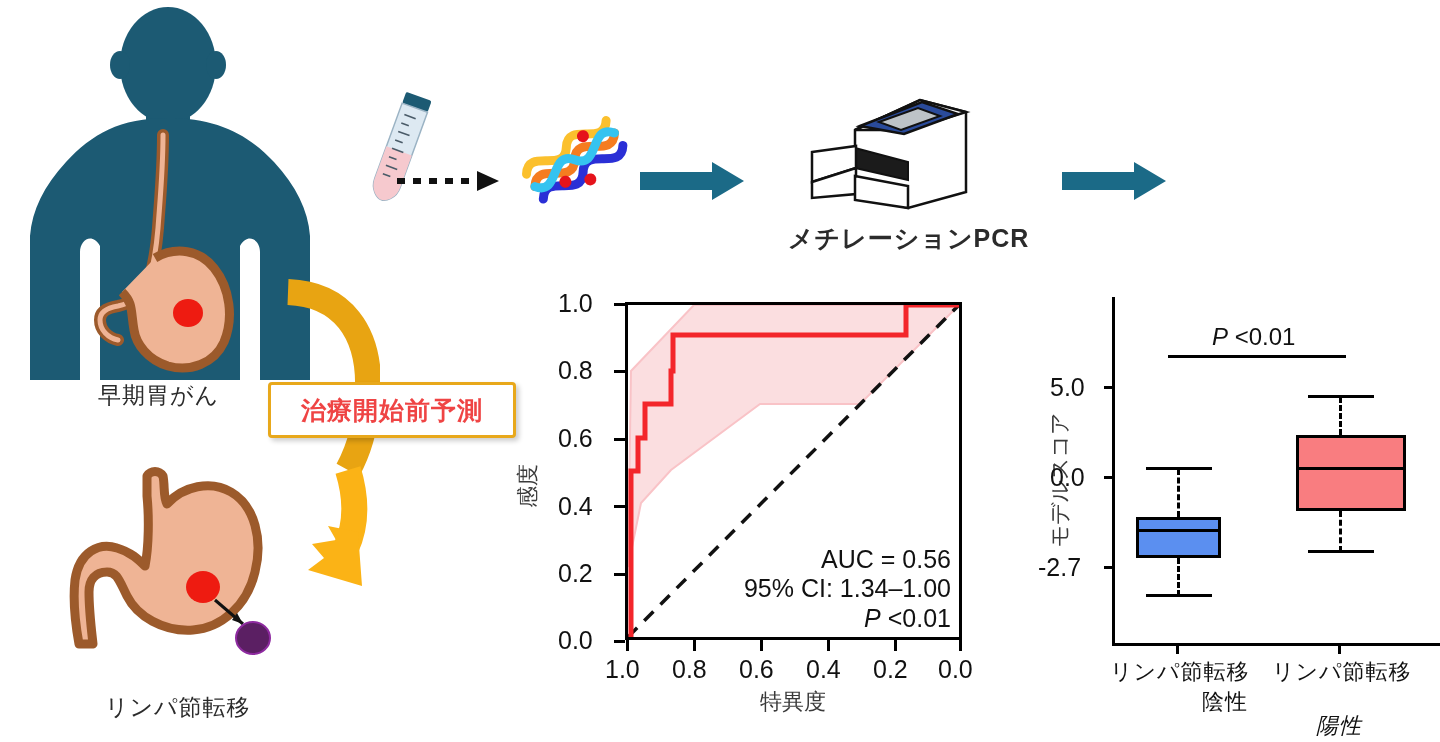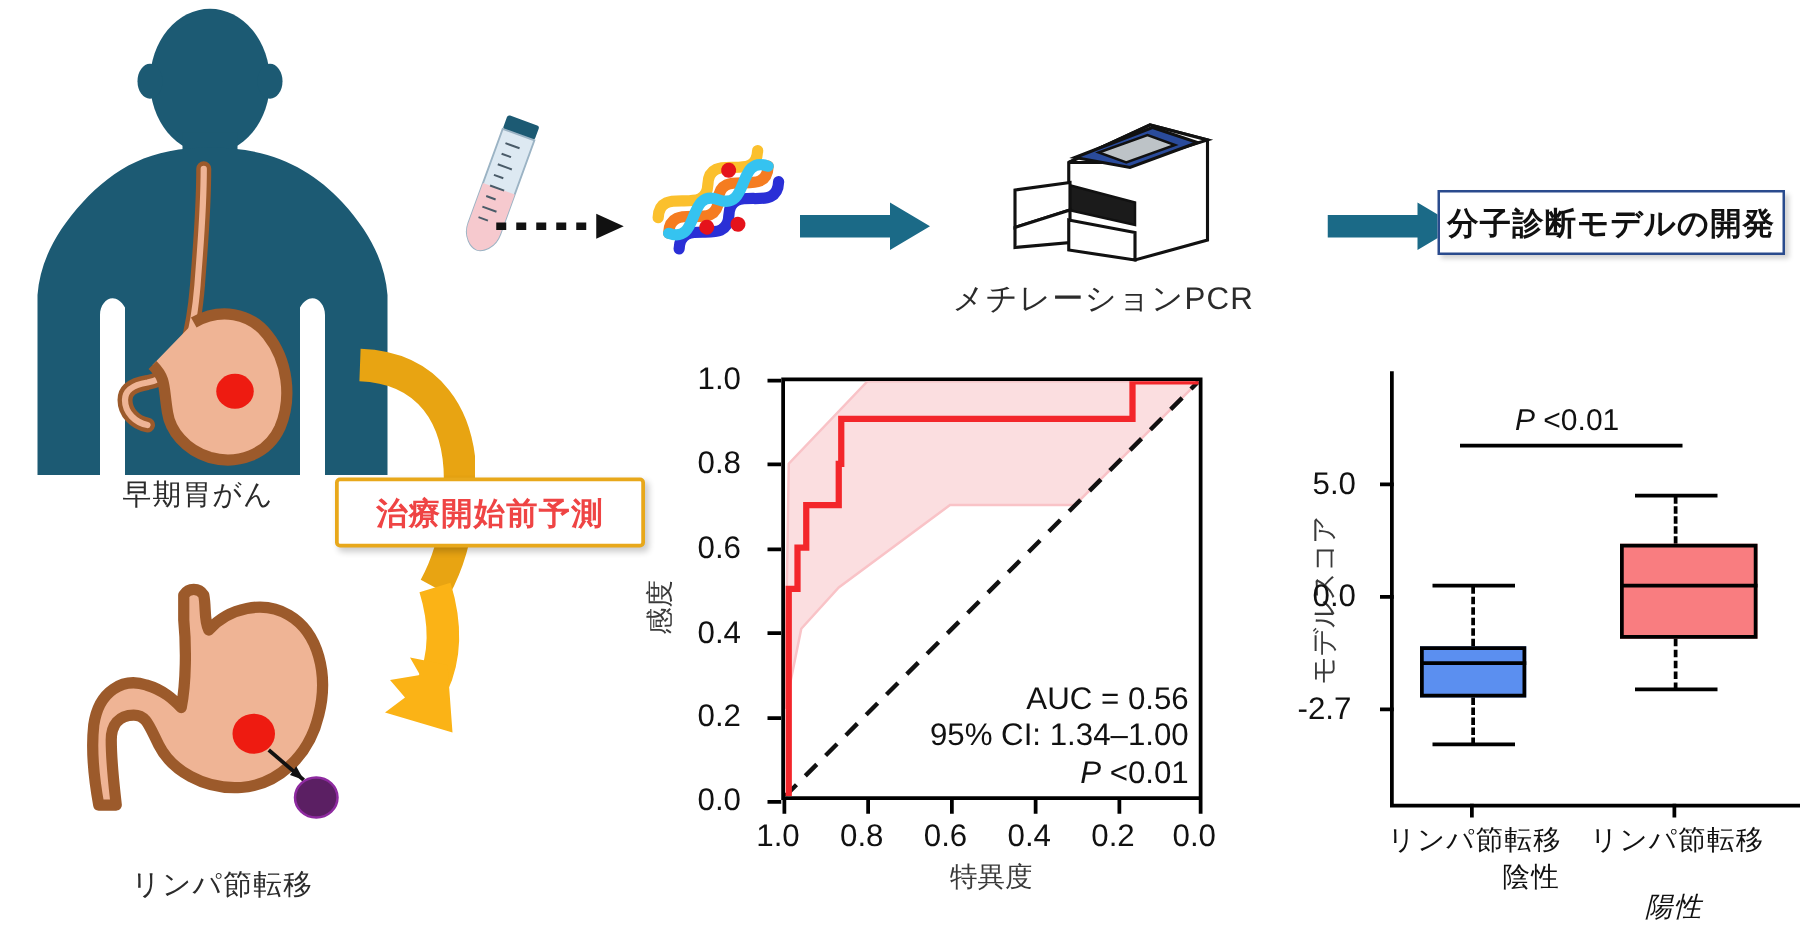--- a/index.html
+++ b/index.html
@@ -183,29 +183,26 @@
   <svg class="abs" style="left:800px;top:90px;" width="190" height="130" viewBox="0 0 190 130">
     <polygon points="55,40 120,10 166,22 166,102 108,118 55,104" fill="#FFFFFF" stroke="#111" stroke-width="2.5"></polygon>
     <polygon points="55,40 120,10 166,22 108,40" fill="#FFFFFF" stroke="#111" stroke-width="2.5"></polygon>
     <polygon points="60,36 122,12 158,24 104,44" fill="#2A4B9B" stroke="#111" stroke-width="2.5"></polygon>
     <polygon points="79,32 118,18 140,26 101,40" fill="#BDC3C7" stroke="#111" stroke-width="2"></polygon>
     <polygon points="55,58 108,72 108,90 55,78" fill="#1B1B1B" stroke="#111" stroke-width="2"></polygon>
     <polygon points="12,62 56,56 56,78 12,92" fill="#FFFFFF" stroke="#111" stroke-width="2.5"></polygon>
     <polygon points="12,92 56,78 56,104 12,108" fill="#FFFFFF" stroke="#111" stroke-width="2.5"></polygon>
     <polygon points="55,86 108,96 108,118 55,110" fill="#FFFFFF" stroke="#111" stroke-width="2.5"></polygon>
   </svg>
-  <div class="abs lbl" style="left:762px;top:222px;font-size:25px;">メチレーションPCR</div>
+  <div class="abs lbl" style="left:788px;top:222px;font-size:25px;font-weight:bold;">メチレーションPCR</div>
 
   <svg class="abs" style="left:1062px;top:160px;" width="105" height="42" viewBox="0 0 105 42">
     <polygon points="0,12 72,12 72,2 104,21 72,40 72,30 0,30" fill="#1B6A87"></polygon>
   </svg>
 
-  <div class="abs" id="dev-box">
-    <span>分子診断モデルの開発</span>
-  </div>
 
   <div class="abs" id="roc">
 
     <div class="axistitle" style="left:-14px;top:186px;transform:rotate(-90deg);transform-origin:center;">感度</div>
 
     <div class="ticklabel" style="left:38px;top:4px;">1.0</div>
     <div class="ticklabel" style="left:38px;top:71px;">0.8</div>
     <div class="ticklabel" style="left:38px;top:139px;">0.6</div>
     <div class="ticklabel" style="left:38px;top:207px;">0.4</div>
     <div class="ticklabel" style="left:38px;top:274px;">0.2</div>

